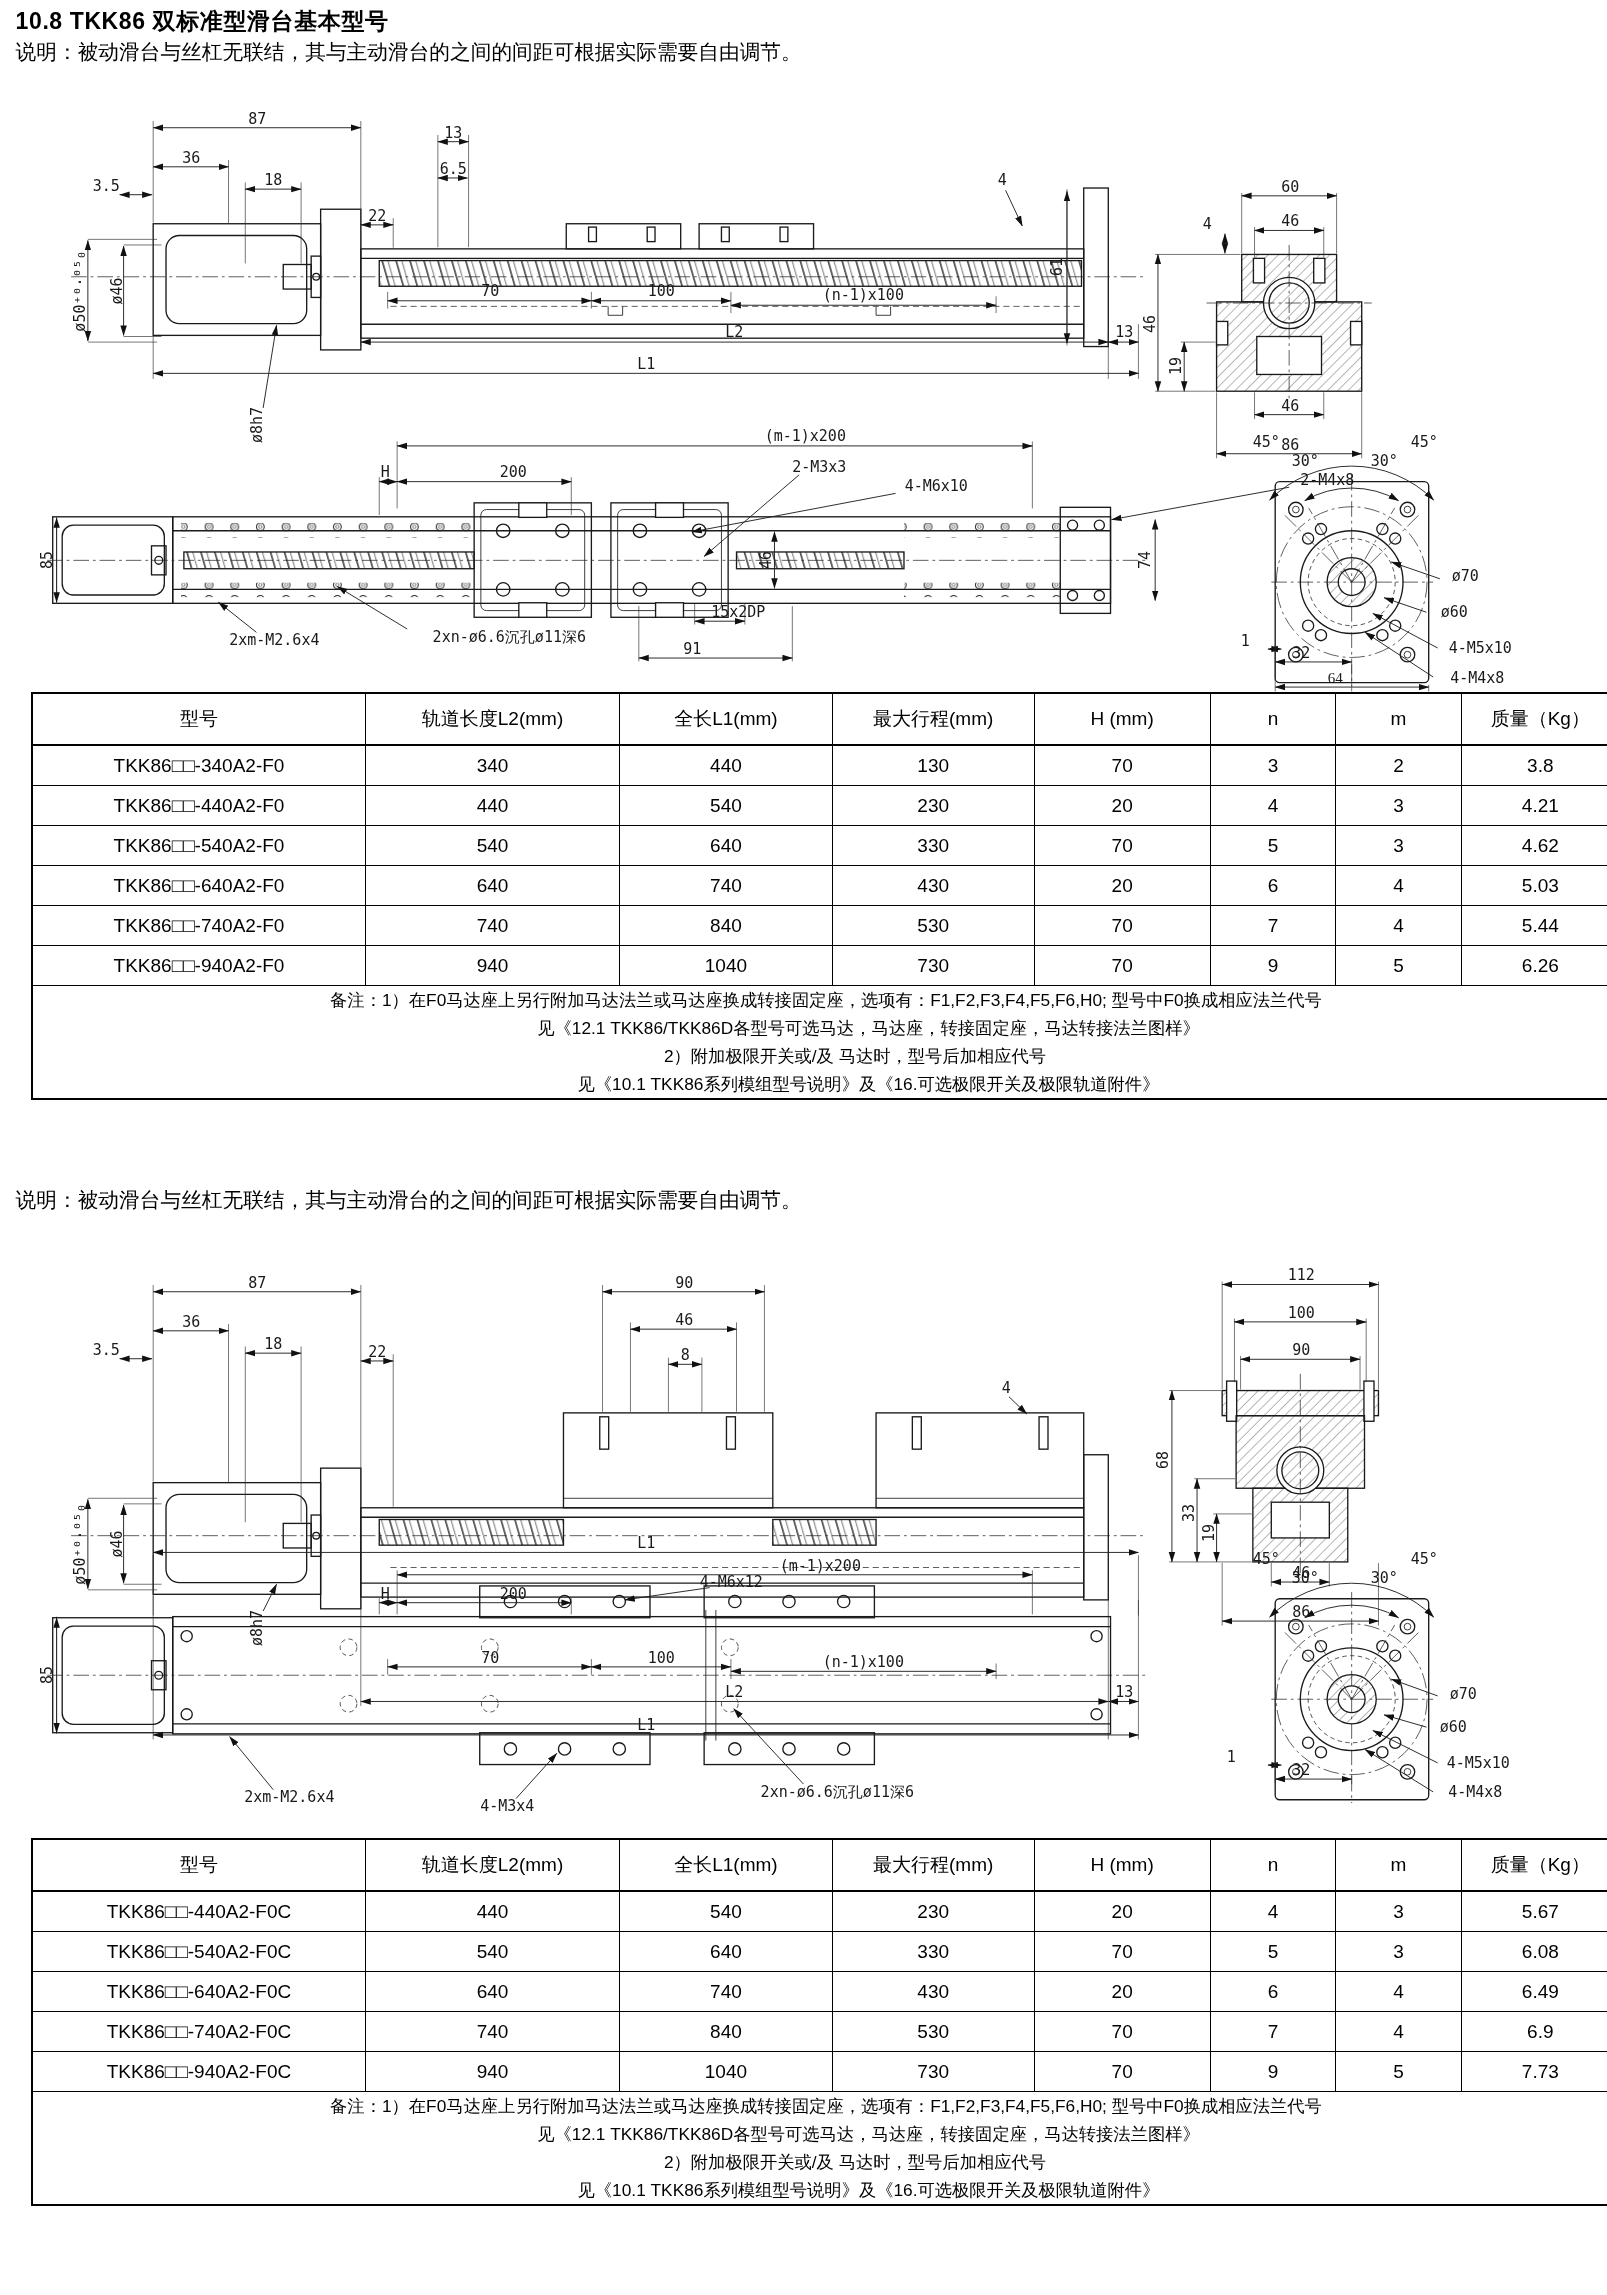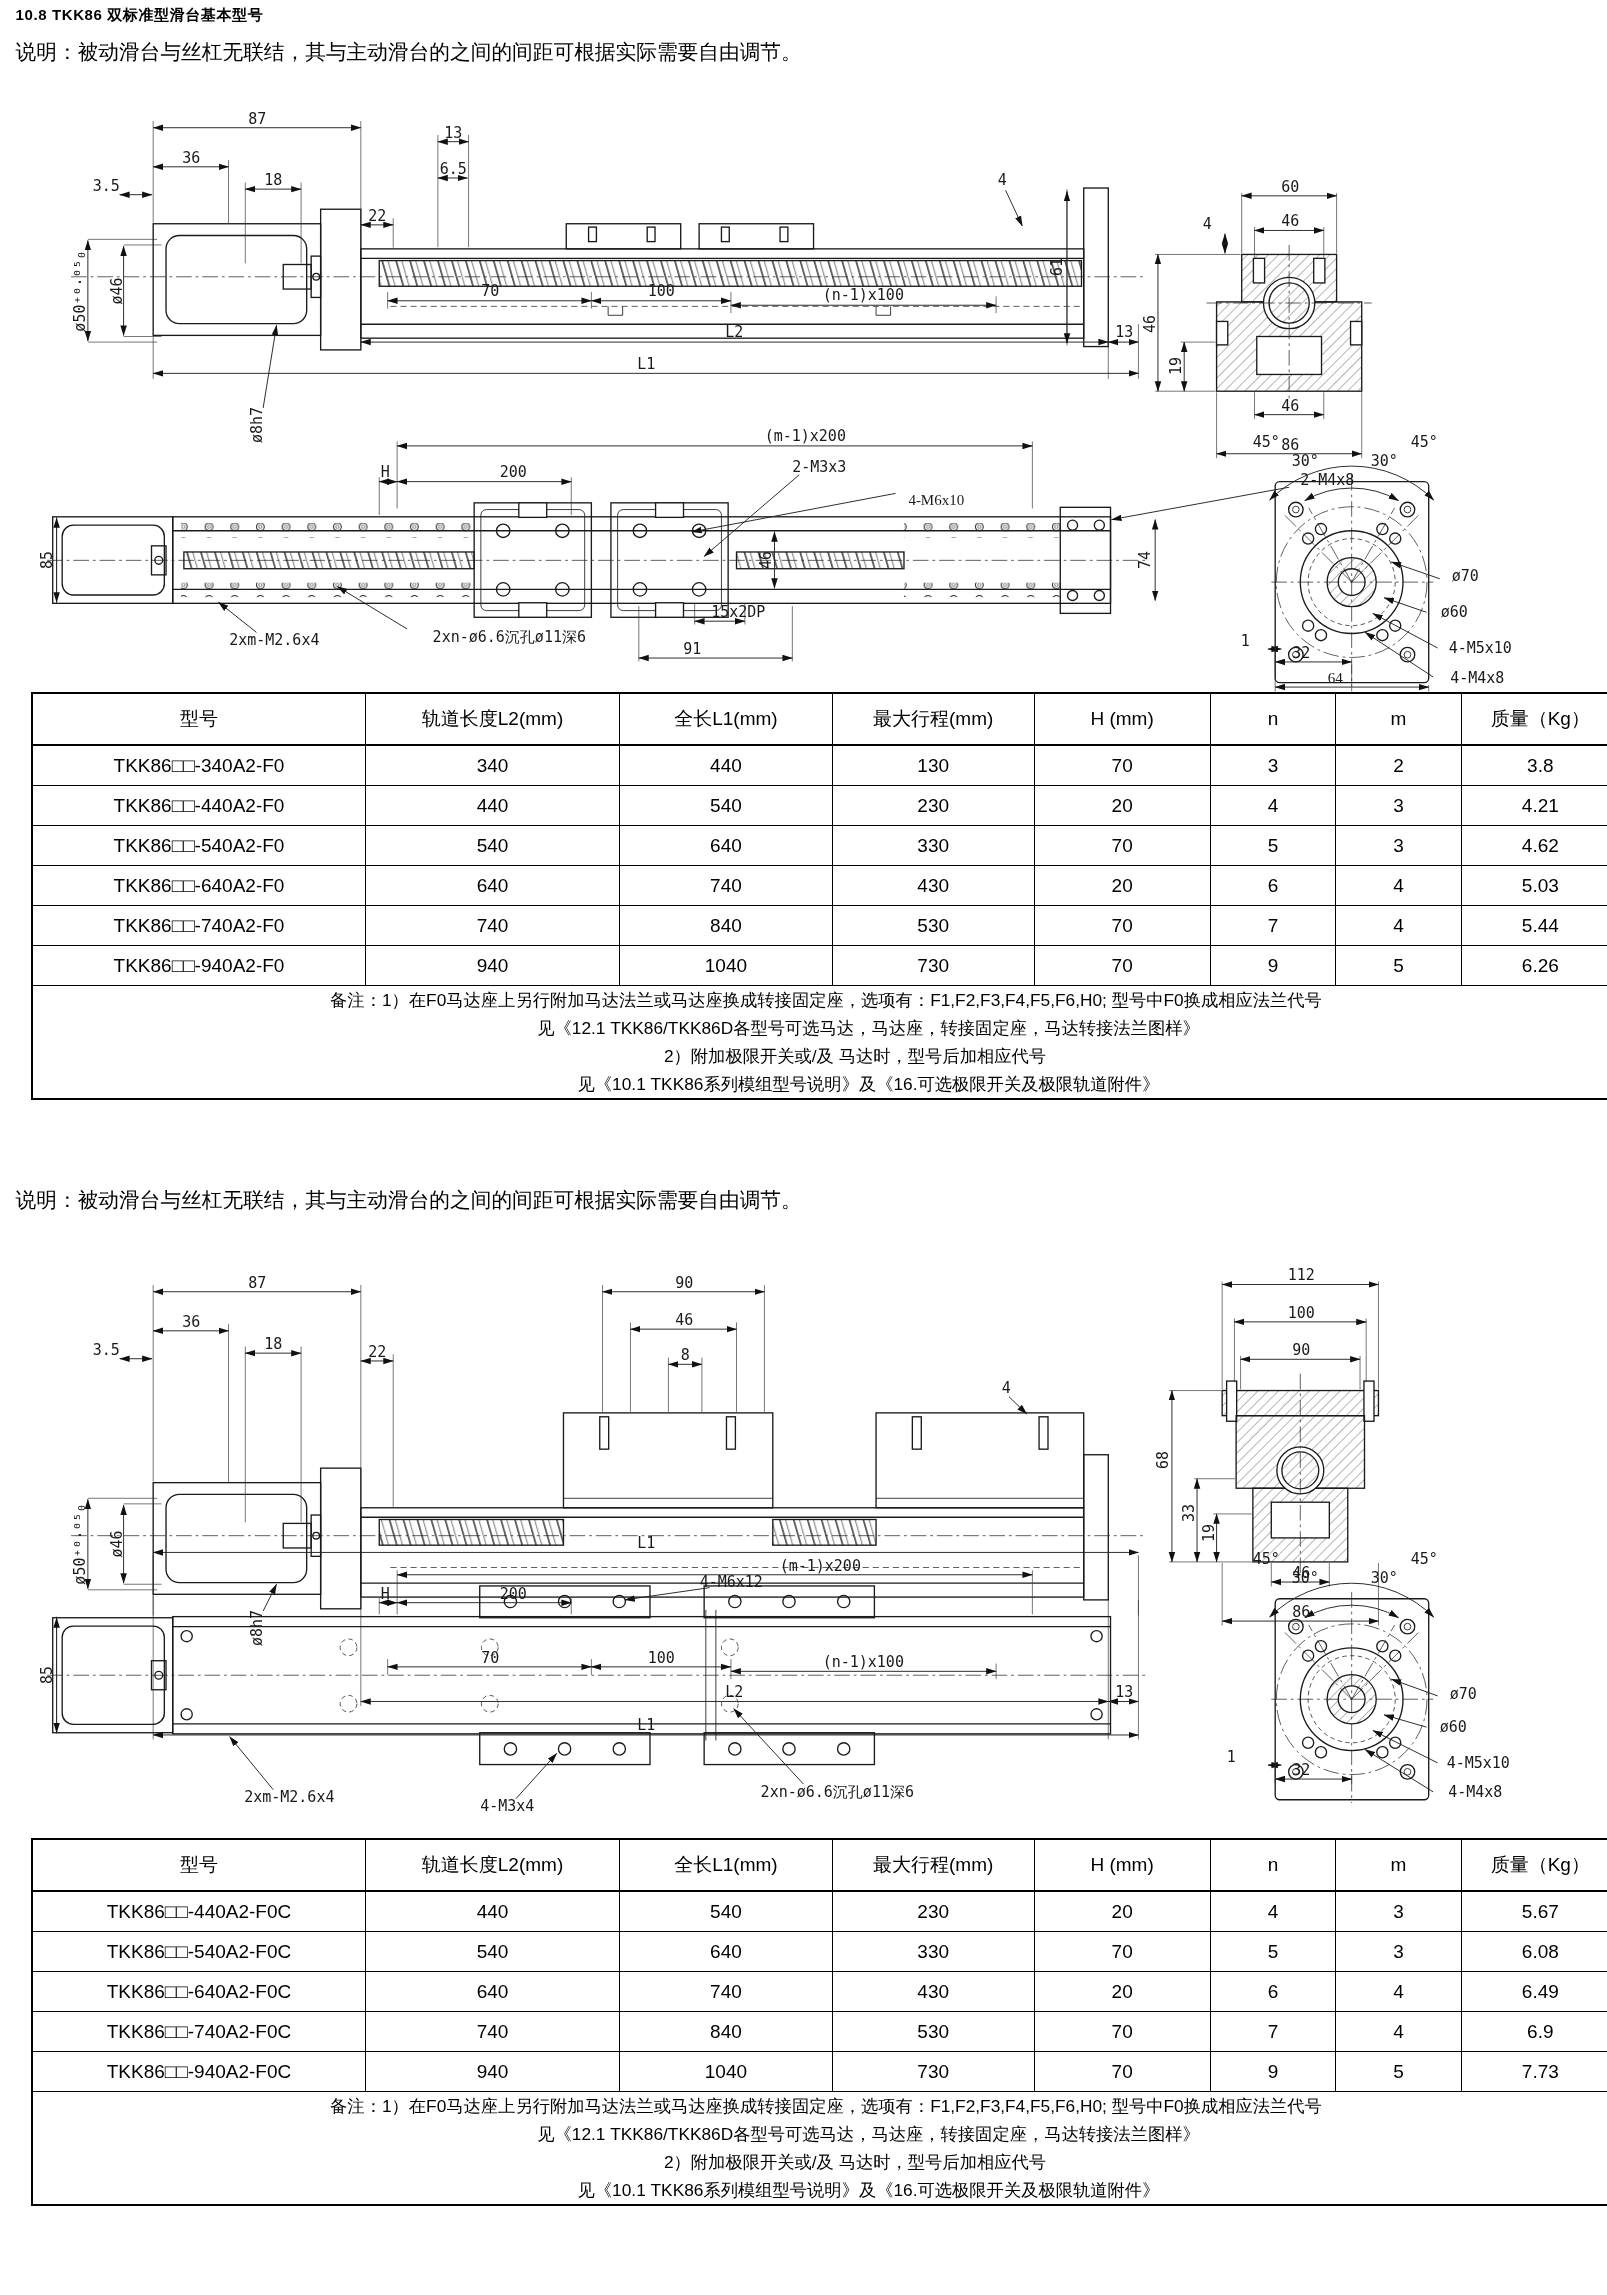--- a/index.html
+++ b/index.html
@@ -1,18 +1,18 @@
 <!DOCTYPE html>
 <html style="font-size:9px"><head>
 <meta charset="utf-8">
 <style>
   html,body{margin:0;padding:0;background:#888;}
   .page{position:relative;width:1608px;height:2295px;background:#fff;
         font-family:"Liberation Sans",sans-serif;color:#000;overflow:hidden;}
-  .h1{position:absolute;left:15.6px;font-size:15px;font-weight:bold;letter-spacing:0.6px;white-space:nowrap;}
+  .h1{position:absolute;left:15.6px;font-size:23px;font-weight:bold;letter-spacing:0.6px;white-space:nowrap;}
   .desc{position:absolute;left:15.6px;font-size:20.7px;white-space:nowrap;}
   .fig{position:absolute;left:22.3px;width:1563px;}
   .fig svg.art{position:absolute;left:0;top:0;width:100%;height:100%;}
   .dim{position:absolute;font-family:"DejaVu Sans Mono",monospace;font-size:15px;color:#1a1a1a;
        white-space:nowrap;transform:translate(-50%,-50%);line-height:1;}
   .dim.rot{transform:translate(-50%,-50%) rotate(-90deg);}
   table.spec{position:absolute;left:31px;width:1590px;border-collapse:collapse;table-layout:fixed;
              border:2.2px solid #000;}
   table.spec th,table.spec td{border:1.7px solid #000;text-align:center;font-weight:normal;
              font-size:19px;padding:0;}
@@ -300,21 +300,21 @@
       <span class="dim rot" style="left: 1035px; top: 183px;">61</span>
       <span class="dim" style="left: 1268px; top: 103px;">60</span>
       <span class="dim" style="left: 1268px; top: 137px;">46</span>
       <span class="dim" style="left: 1185px; top: 140px;">4</span>
       <span class="dim rot" style="left: 1128px; top: 240px;">46</span>
       <span class="dim rot" style="left: 1154px; top: 282px;">19</span>
       <span class="dim" style="left: 1268px; top: 322px;">46</span>
       <span class="dim" style="left: 1268px; top: 361px;">86</span>
       <span class="dim" style="left: 783px; top: 352px;">(m-1)x200</span>
       <span class="dim" style="left: 797px; top: 383px;">2-M3x3</span>
-      <span class="dim" style="left: 914px; top: 416px; font-family: Liberation Serif, serif;">4-M6x10</span>
+      <span class="dim" style="left: 914px; top: 402px;">4-M6x10</span>
       <span class="dim" style="left: 491px; top: 388px;">200</span>
       <span class="dim" style="left: 363px; top: 388px;">H</span>
       <span class="dim" style="left: 1305px; top: 396px;">2-M4x8</span>
       <span class="dim rot" style="left: 24.6px; top: 476px;">85</span>
       <span class="dim rot" style="left: 744px; top: 476px;">46</span>
       <span class="dim rot" style="left: 1123px; top: 476px;">74</span>
       <span class="dim" style="left: 252px; top: 556px;">2xm-M2.6x4</span>
       <span class="dim" style="left: 487px; top: 553px;">2xn-ø6.6沉孔ø11深6</span>
       <span class="dim" style="left: 716px; top: 528px;">15x2DP</span>
       <span class="dim" style="left: 670px; top: 565px; text-align: center;">91</span>

